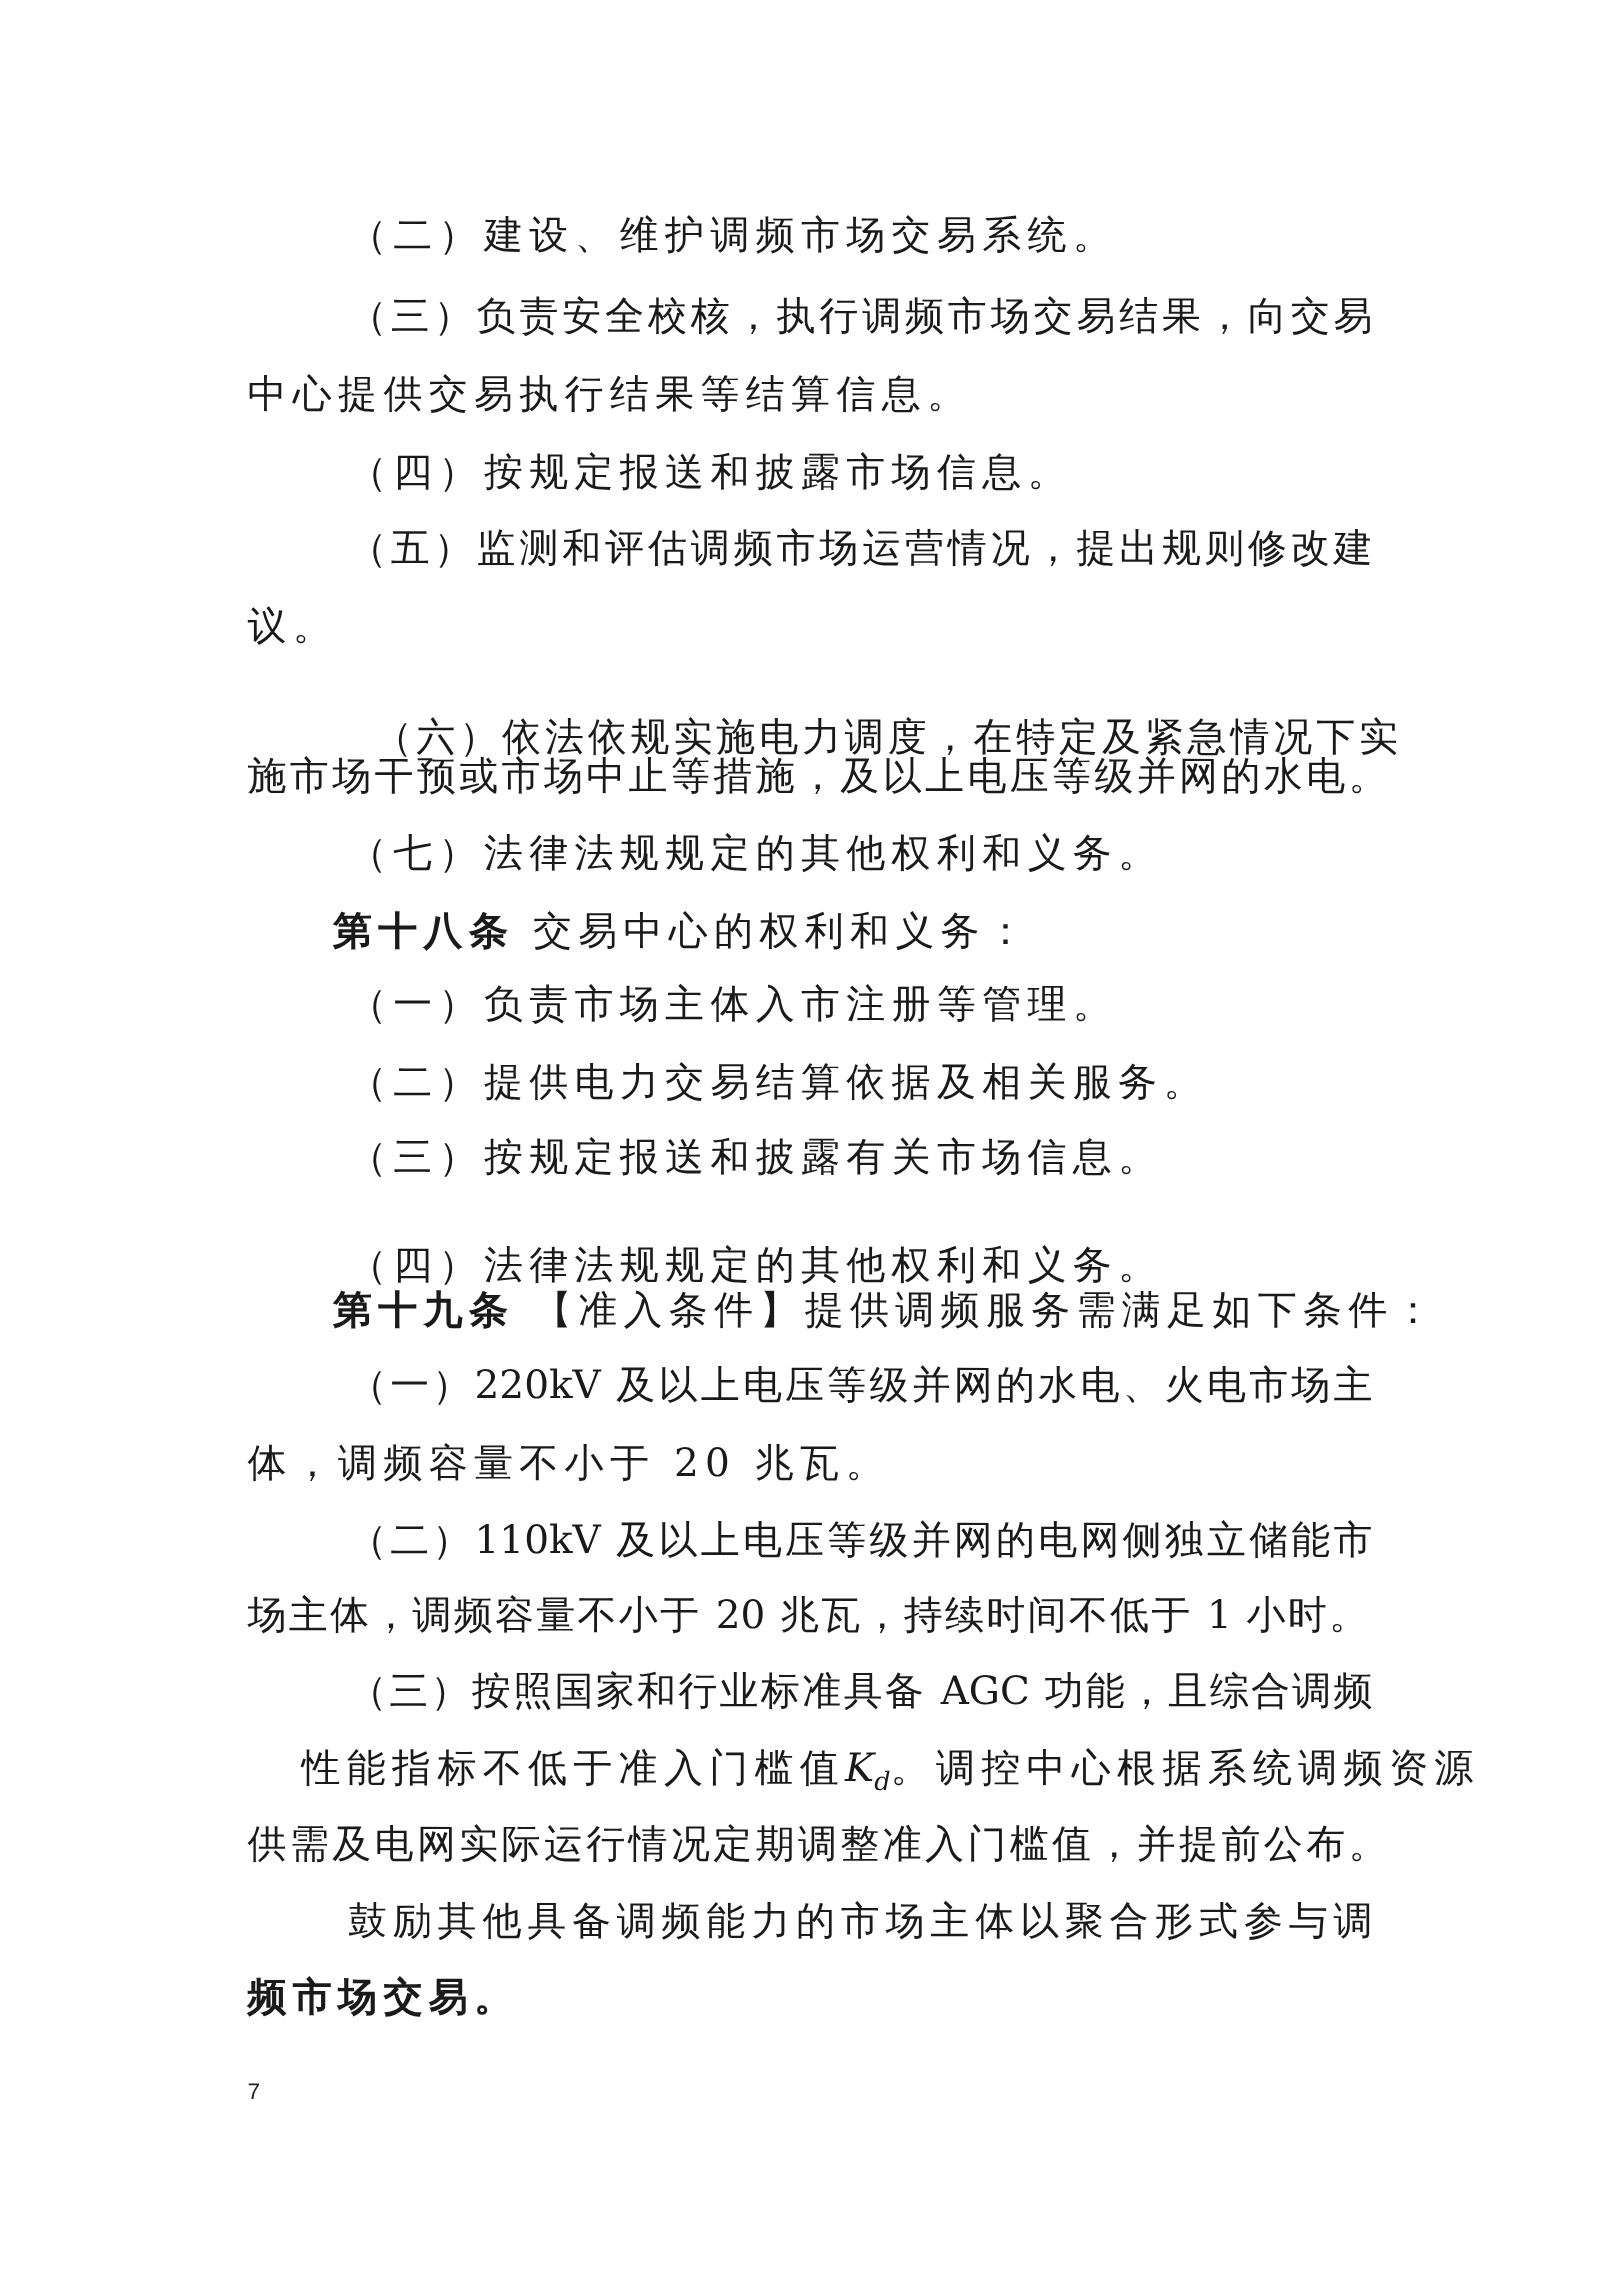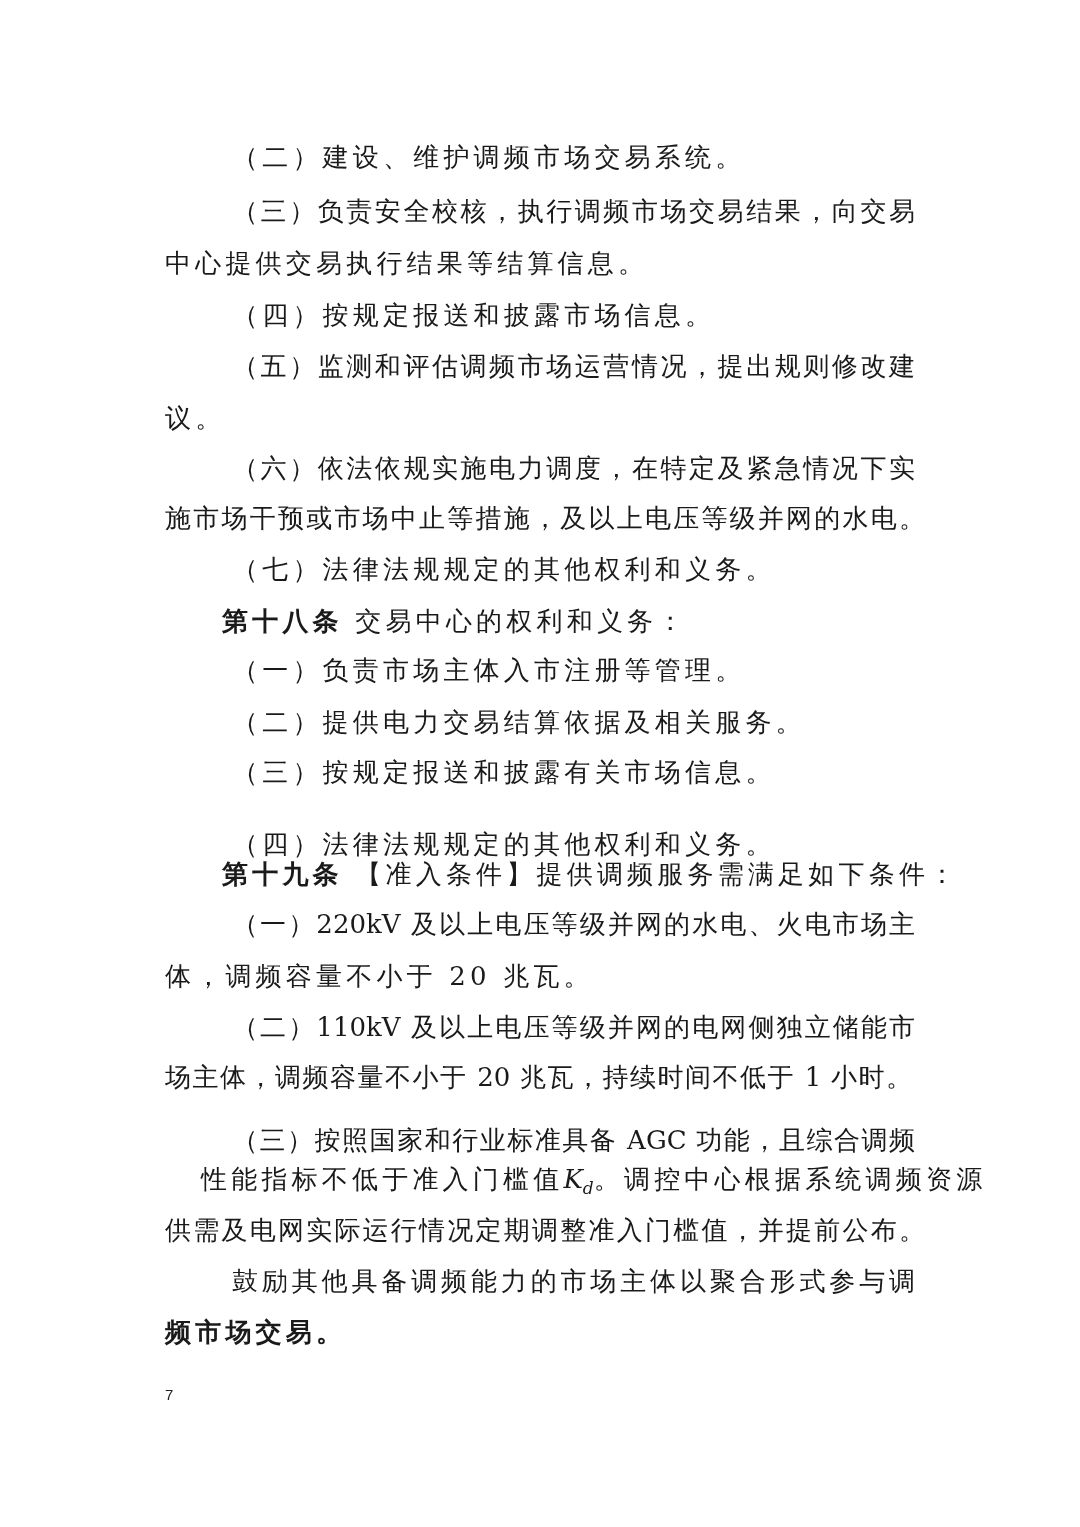--- a/index.html
+++ b/index.html
@@ -21,21 +21,21 @@
 <body>
 
 <div class="page">
 
   <div class="line indent" style="top:137px;">（二）建设、维护调频市场交易系统。</div>
   <div class="line indent just" style="top:191px; width:683px;">（三）负责安全校核，执行调频市场交易结果，向交易</div>
   <div class="line" style="top:243px;">中心提供交易执行结果等结算信息。</div>
   <div class="line indent" style="top:295px;">（四）按规定报送和披露市场信息。</div>
   <div class="line indent just" style="top:346px; width:683px;">（五）监测和评估调频市场运营情况，提出规则修改建</div>
   <div class="line" style="top:398px;">议。</div>
-  <div class="line indent just" style="top:448px; width:683px;">（六）依法依规实施电力调度，在特定及紧急情况下实</div>
+  <div class="line indent just" style="top:472px; width:683px;margin-left:17px;">（六）依法依规实施电力调度，在特定及紧急情况下实</div>
   <div class="line just" style="top:498px; width:760px;">施市场干预或市场中止等措施，及以上电压等级并网的水电。</div>
   <div class="line indent" style="top:549px;">（七）法律法规规定的其他权利和义务。</div>
 
   <div class="line art-indent" style="top:601px;">
     <span class="bold">第十八条</span>
     <span>交易中心的权利和义务：</span>
   </div>
 
   <div class="line indent" style="top:650px;">（一）负责市场主体入市注册等管理。</div>
   <div class="line indent" style="top:702px;">（二）提供电力交易结算依据及相关服务。</div>
@@ -44,21 +44,21 @@
 
   <div class="line art-indent" style="top:854px;">
     <span class="bold">第十九条</span>
     <span>【准入条件】提供调频服务需满足如下条件：</span>
   </div>
 
   <div class="line indent just" style="top:904px; width:683px;">（一）220kV 及以上电压等级并网的水电、火电市场主</div>
   <div class="line" style="top:956px;">体，调频容量不小于 20 兆瓦。</div>
   <div class="line indent just" style="top:1007px; width:683px;">（二）110kV 及以上电压等级并网的电网侧独立储能市</div>
   <div class="line just" style="top:1057px; width:747px;">场主体，调频容量不小于 20 兆瓦，持续时间不低于 1 小时。</div>
-  <div class="line indent just" style="top:1108px; width:683px;margin-top:12px;">（三）按照国家和行业标准具备 AGC 功能，且综合调频</div>
+  <div class="line indent just" style="top:1108px; width:683px;">（三）按照国家和行业标准具备 AGC 功能，且综合调频</div>
 
   <div class="line" style="top:1159px; width:760px;margin-left:36px;">
     <span>性能指标不低于准入门槛值</span><span class="math"><span>K</span><sub>d</sub></span><span>。调控中心根据系统调频资源</span>
   </div>
 
   <div class="line just" style="top:1210px; width:760px;">供需及电网实际运行情况定期调整准入门槛值，并提前公布。</div>
   <div class="line indent just" style="top:1261px; width:683px;">鼓励其他具备调频能力的市场主体以聚合形式参与调</div>
   <div class="line" style="top:1312px;font-weight:bold;">频市场交易。</div>
 
   <div class="pagenum">7</div>

